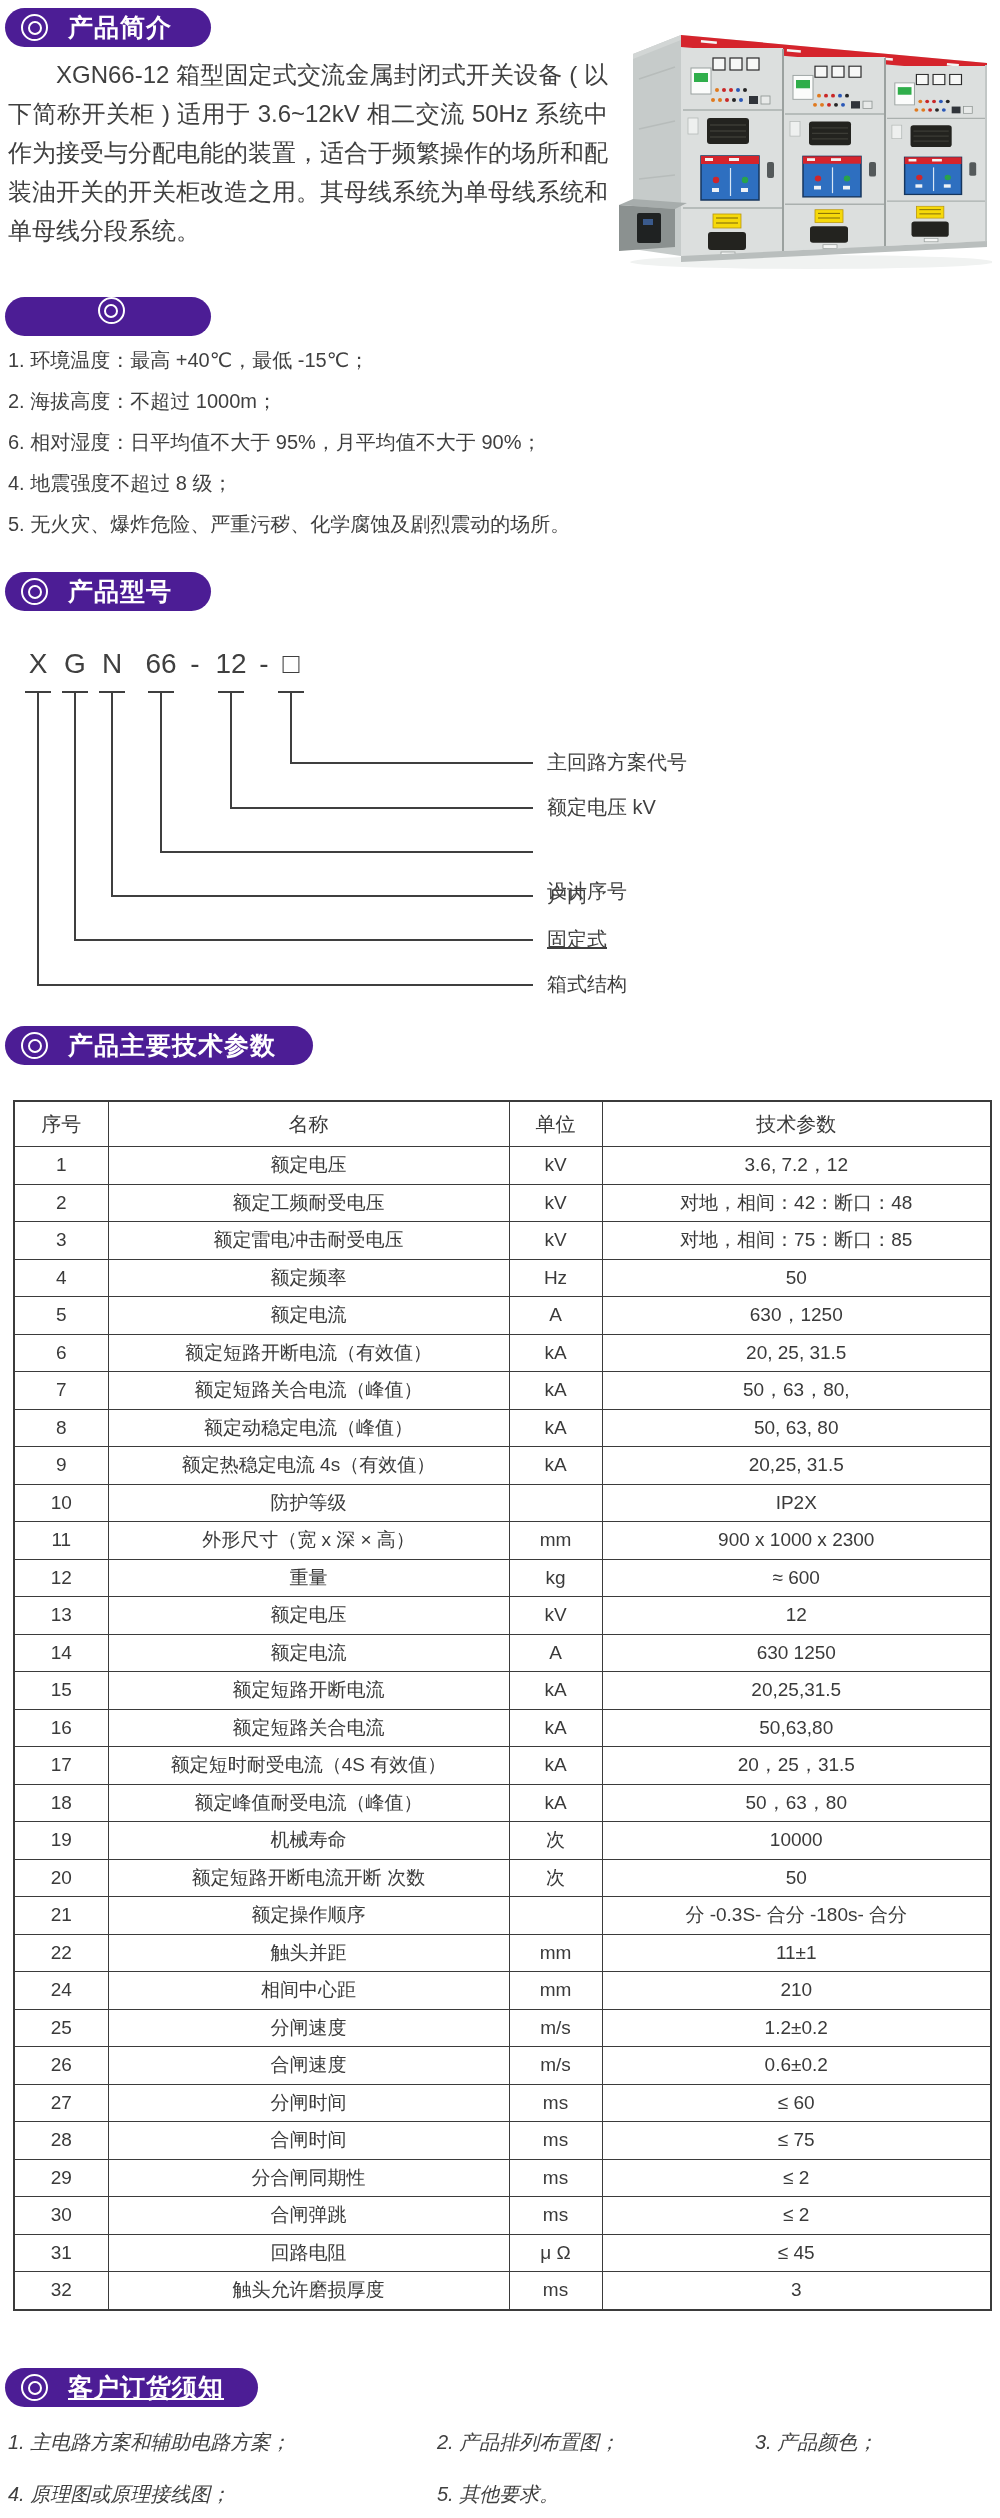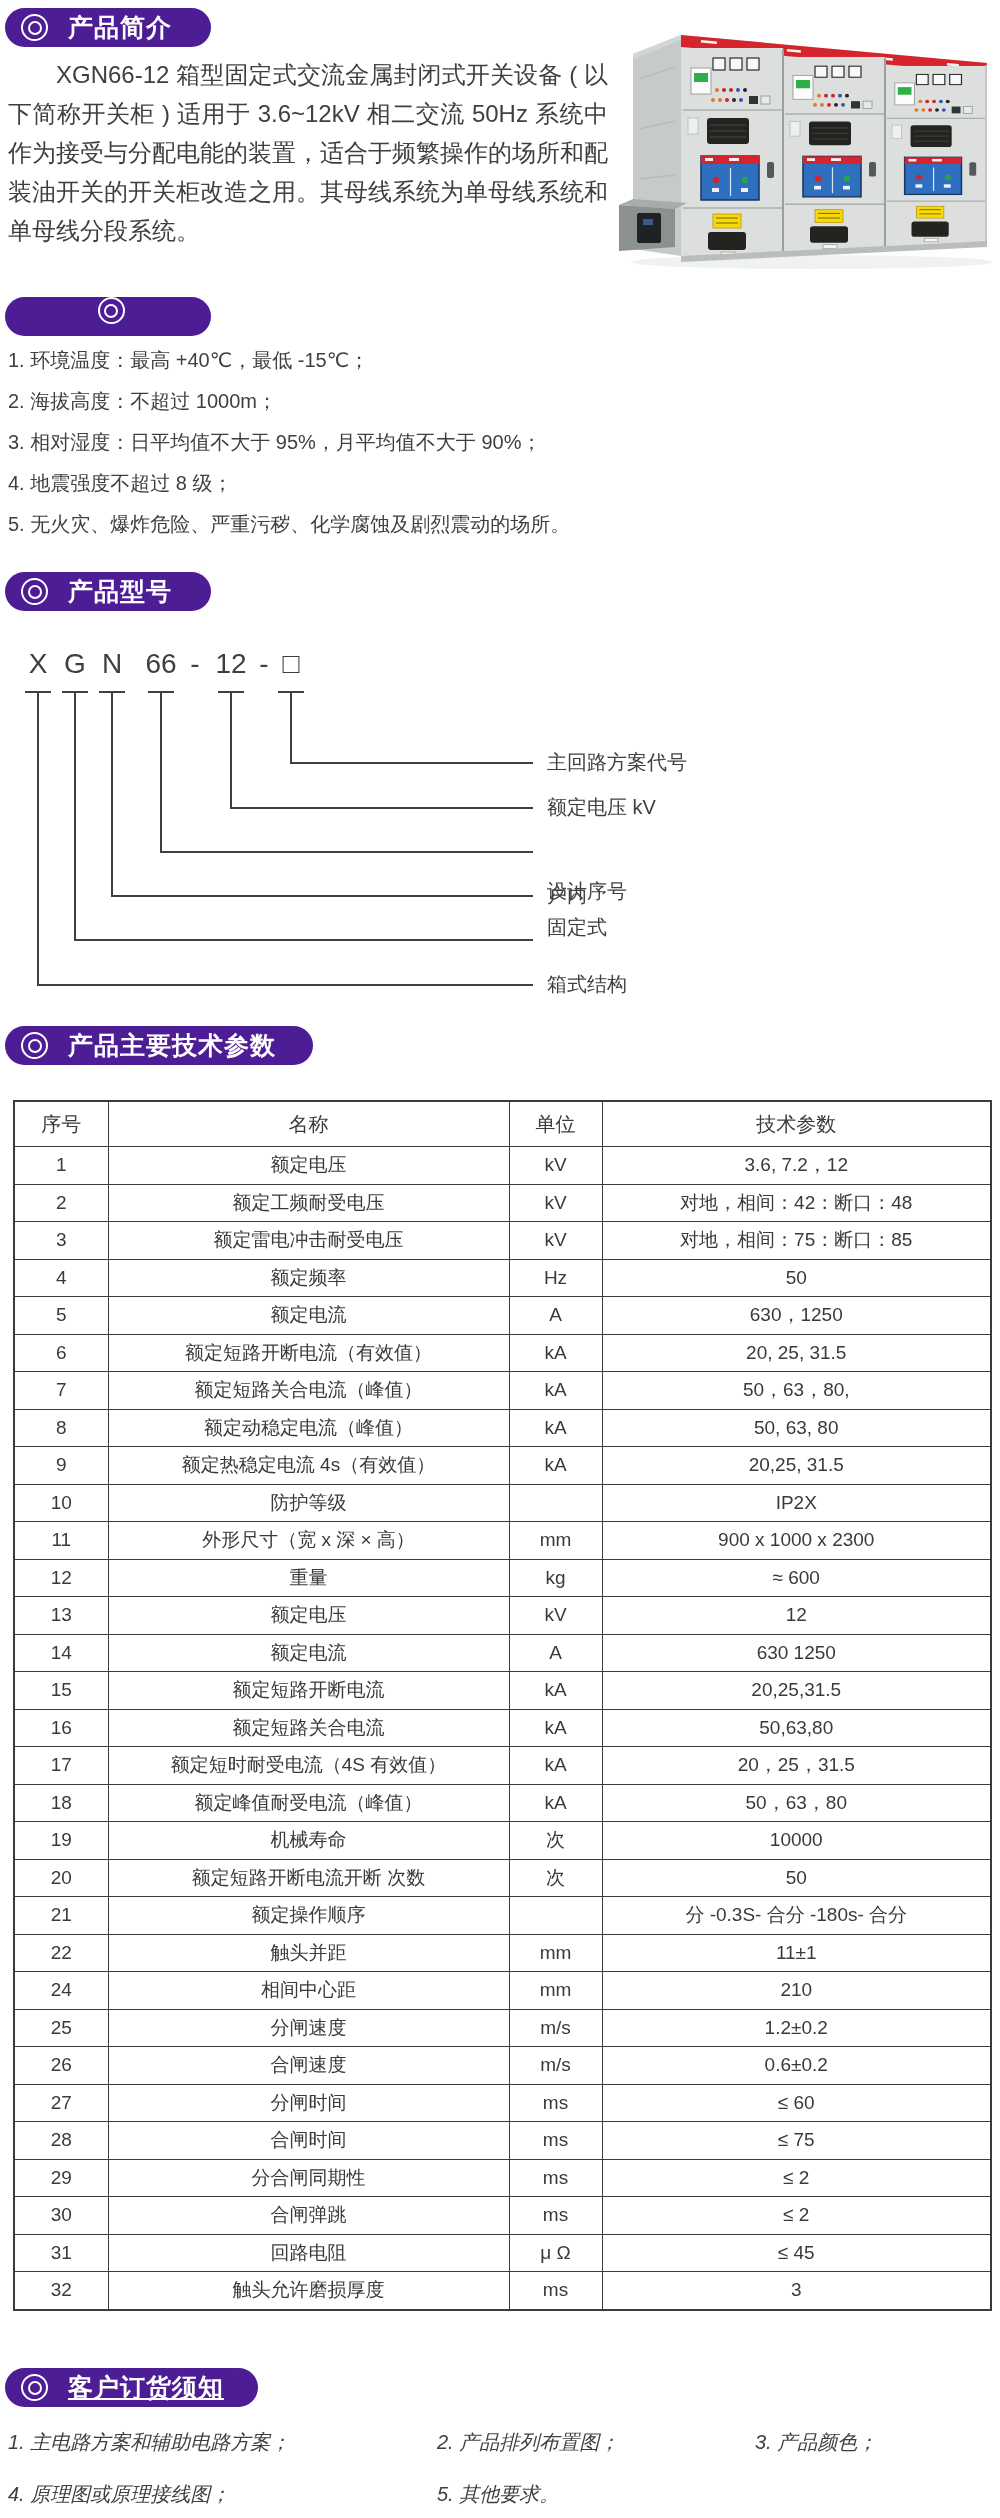--- a/index.html
+++ b/index.html
@@ -142,21 +142,21 @@
 
 <div class="pill" style="top:297px;width:206px;flex-direction:column;">
   <span class="ring">
       <span class="ring-inner"></span>
     </span>
   <span>使用环境</span>
 </div>
 <ul class="env-list">
     <li>1. 环境温度：最高 +40℃，最低 -15℃；</li>
     <li>2. 海拔高度：不超过 1000m；</li>
-    <li>3. 相对湿度：日平均值不大于 95%，月平均值不大于 90%；</li>
+    <li>6. 相对湿度：日平均值不大于 95%，月平均值不大于 90%；</li>
     <li>4. 地震强度不超过 8 级；</li>
     <li>5. 无火灾、爆炸危险、严重污秽、化学腐蚀及剧烈震动的场所。</li>
   </ul>
 
 <div class="pill" style="top:572px;width:206px;">
   <span class="ring">
       <span class="ring-inner"></span>
     </span>
   <span>产品型号</span>
 </div>
@@ -173,21 +173,21 @@
       <span class="model-token" style="left: 182px;">-</span>
       <span class="model-token" style="left: 218px;">12</span>
       <span class="model-token" style="left: 251px;">-</span>
       <span class="model-token" style="left: 278px;">□</span>
     </div>
   <div id="modelLabels">
       <span class="model-label" style="top: 109px;">主回路方案代号</span>
       <span class="model-label" style="top: 154px;">额定电压 kV</span>
       <span class="model-label" style="top: 198px; margin-top: 40px;">设计序号</span>
       <span class="model-label" style="top: 242px;">户内</span>
-      <span class="model-label" style="top: 274px;">固定式</span>
+      <span class="model-label" style="top: 286px; text-decoration: underline;">固定式</span>
       <span class="model-label" style="top: 331px;">箱式结构</span>
     </div>
 </div>
 
 <div class="pill" style="top:1026px;width:308px;">
   <span class="ring">
       <span class="ring-inner"></span>
     </span>
   <span>产品主要技术参数</span>
 </div>

